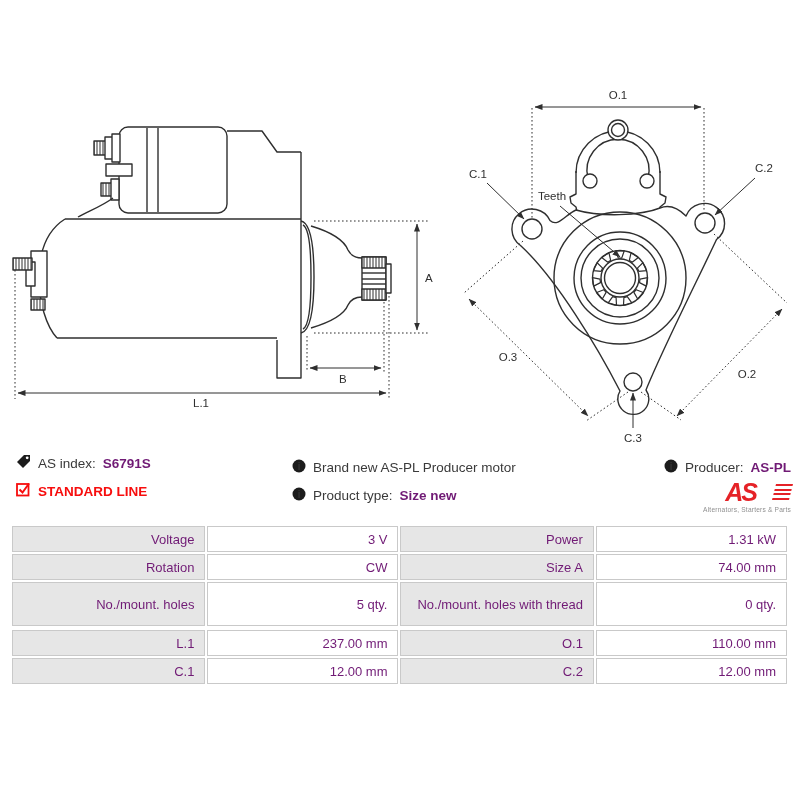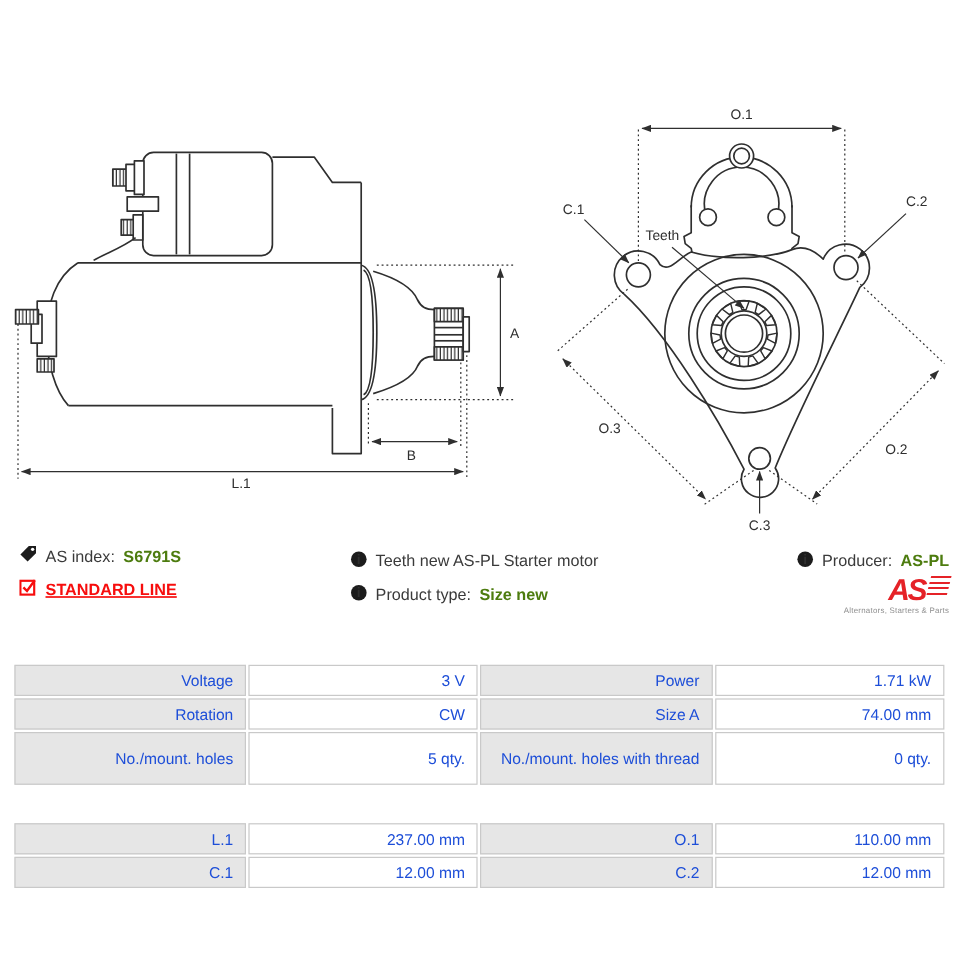--- a/index.html
+++ b/index.html
@@ -4,40 +4,40 @@
 <style>
   html,body{margin:0;padding:0;background:#fff;}
   .canvas{position:relative;width:800px;height:800px;background:#fff;overflow:hidden;
           font-family:"Liberation Sans",sans-serif;color:#3a3a3a;}
   svg text{font-family:"Liberation Sans",sans-serif;font-size:11.5px;fill:#2f2f2f;}
   .drawing-svg{position:absolute;left:0;top:0;}
 
   
   .info-col{position:absolute;display:flex;flex-direction:column;gap:10px;font-size:13.5px;}
   .info-line{display:flex;align-items:center;gap:7px;white-space:nowrap;height:18px;}
-  .info-line b{color:#4d7c0f;}
-  .info-line.red, .info-line.red b{color:#f70d0d;font-weight:bold;text-decoration:underline;}
+  .info-line b{color:#701a75;}
+  .info-line.red, .info-line.red b{color:#f70d0d;font-weight:bold;}
   .col1{left:16px;top:454px;}
   .col2{left:292px;top:458px;}
   .col3{right:9px;top:458px;align-items:flex-end;gap:3px;}
   .ico{flex:0 0 auto;display:inline-block;}
 
   
   .logo{display:flex;flex-direction:column;align-items:flex-end;margin-top:1px;}
-  .logo-mark{display:flex;align-items:flex-start;line-height:1;}
+  .logo-mark{display:flex;align-items:center;line-height:1;gap:15px;}
   .logo-as{font-style:italic;font-weight:900;font-size:25px;color:#e52227;letter-spacing:-2px;}
   .logo-stripes{width:17px;height:16px;margin-left:3px;margin-bottom:2px;
      background:repeating-linear-gradient(to bottom,#e52227 0 2px,rgba(0,0,0,0) 2px 4.6px);
      transform:skewX(-14deg);}
   .logo-tagline{font-size:6.6px;color:#8f8f8f;letter-spacing:.2px;margin-top:1px;}
 
   
   .spec-wrap{position:absolute;left:10px;top:524px;width:779px;}
   table.spec{border-collapse:separate;border-spacing:2px;width:100%;table-layout:fixed;
-             font-size:13px;color:#1d4ed8;margin-top:28px;}
+             font-size:13px;color:#701a75;}
   table.spec td{border:1px solid #c9c9c9;padding:1px 10px;text-align:right;vertical-align:middle;
                 height:22px;line-height:17px;background:#fff;overflow:hidden;}
   table.spec td.lab{background:#e6e6e6;}
   table.spec tr.tall td{height:40px;}
 </style>
 </head>
 <body>
 <div class="canvas">
 
 <svg class="drawing-svg" width="800" height="800" viewBox="0 0 800 800">
@@ -192,21 +192,21 @@
 </div>
 
 <div class="info-col col2">
   <div class="info-line">
     <span class="ico">
       <svg width="14" height="14" viewBox="0 0 14 14">
             <circle cx="7" cy="7" r="6.5" fill="#1c1c1c"></circle>
       <text x="7" y="10.6" text-anchor="middle" font-size="9.5" font-weight="bold" fill="#fff" font-family="Liberation Serif,serif">i</text>
           </svg>
     </span>
-    <span>Teeth new AS-PL Starter motor</span>
+    <span>Brand new AS-PL Producer motor</span>
   </div>
   <div class="info-line">
     <span class="ico">
       <svg width="14" height="14" viewBox="0 0 14 14">
             <circle cx="7" cy="7" r="6.5" fill="#1c1c1c"></circle>
       <text x="7" y="10.6" text-anchor="middle" font-size="9.5" font-weight="bold" fill="#fff" font-family="Liberation Serif,serif">i</text>
           </svg>
     </span>
     <span>Product type:</span>
     <b>Size new</b>
@@ -239,21 +239,21 @@
           <col style="width:25%">
           <col style="width:24.7%">
           <col style="width:25%">
           <col style="width:24.7%">
         </colgroup>
     <tbody>
       <tr>
         <td class="lab">Voltage</td>
         <td>3 V</td>
         <td class="lab">Power</td>
-        <td>1.71 kW</td>
+        <td>1.31 kW</td>
       </tr>
       <tr>
         <td class="lab">Rotation</td>
         <td>CW</td>
         <td class="lab">Size A</td>
         <td>74.00 mm</td>
       </tr>
       <tr class="tall">
         <td class="lab">No./mount. holes</td>
         <td>5 qty.</td>

